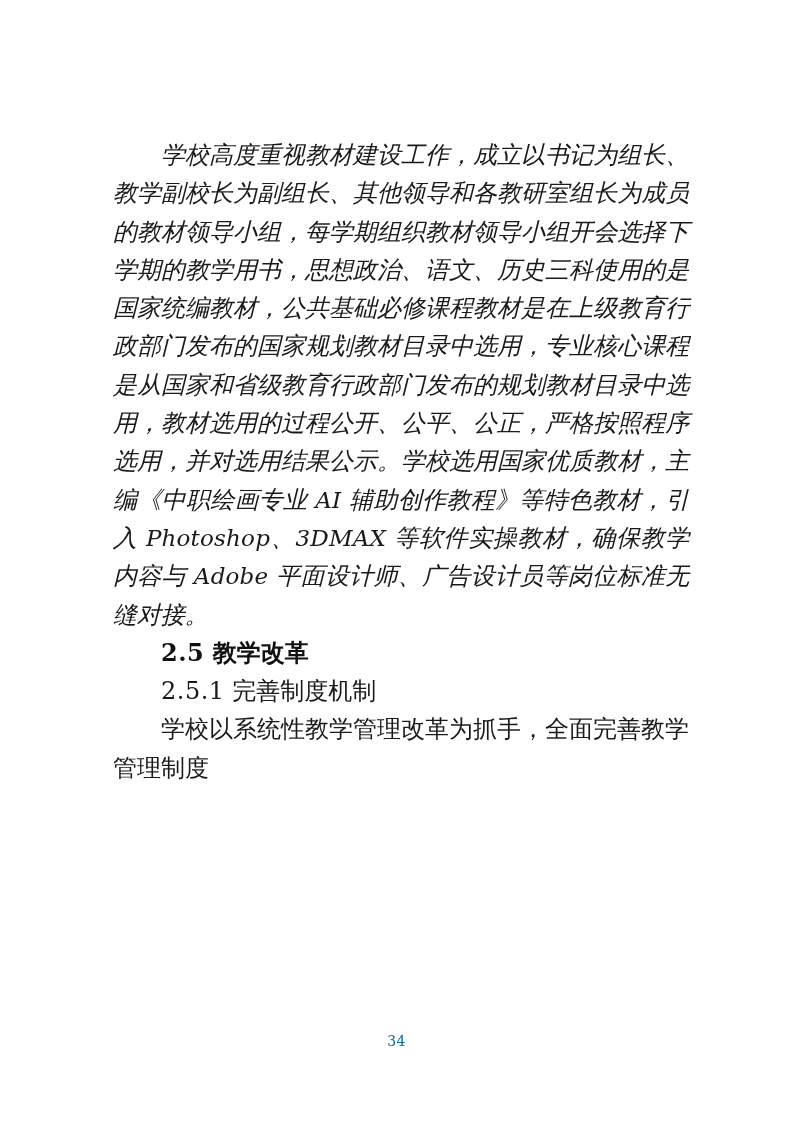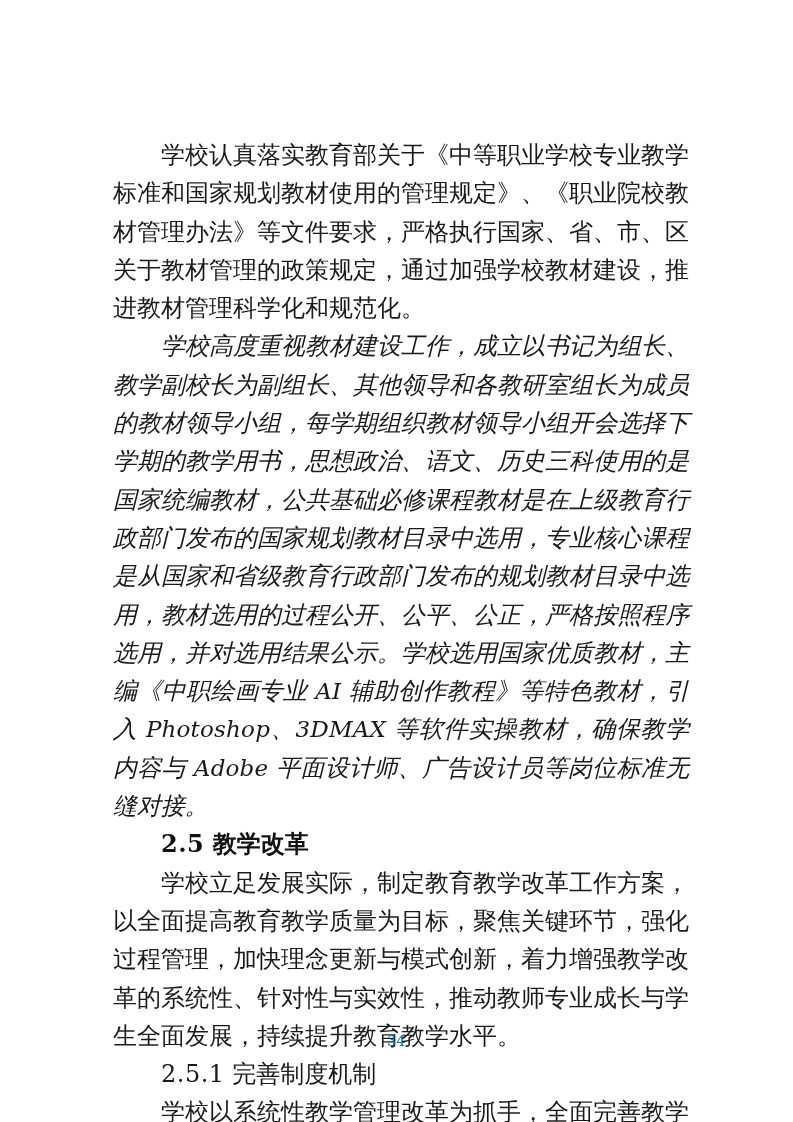--- a/index.html
+++ b/index.html
@@ -92,27 +92,25 @@
     letter-spacing: 0.3px;
   }
 </style>
 </head>
 <body>
 
 <div class="page">
 
   <div class="content">
 
-    <p class="para">学校认真落实教育部关于《中等职业学校专业教学标准和国家规划教材使用的管理规定》、《职业院校教材管理办法》等文件要求，严格执行国家、省、市、区关于教材管理的政策规定，通过加强学校教材建设，推进教材管理科学化和规范化。</p>
 
     <p class="para tight"><span>学校高度重视教材建设工作，成立以书记为组长、教学副校长为副组长、其他领导和各教研室组长为成员的教材领导小组，每学期组织教材领导小组开会选择下学期的教学用书，思想政治、语文、历史三科使用的是国家统编教材，公共基础必修课程教材是在上级教育行政部门发布的国家规划教材目录中选用，专业核心课程是从国家和省级教育行政部门发布的规划教材目录中选用，教材选用的过程公开、公平、公正，严格按照程序选用，并对选用结果公示。学校选用国家优质教材，主编《中职绘画专业 </span><span class="latin">AI</span><span> 辅助创作教程》等特色教材，引入 </span><span class="latin">Photoshop</span><span>、</span><span class="latin">3DMAX</span><span> 等软件实操教材，确保教学内容与 </span><span class="latin">Adobe</span><span> 平面设计师、广告设计员等岗位标准无缝对接。</span></p>
 
     <h2 class="heading-2"><span class="num">2.5</span> <span>教学改革</span></h2>
 
-    <p class="para">学校立足发展实际，制定教育教学改革工作方案，以全面提高教育教学质量为目标，聚焦关键环节，强化过程管理，加快理念更新与模式创新，着力增强教学改革的系统性、针对性与实效性，推动教师专业成长与学生全面发展，持续提升教育教学水平。</p>
 
     <h3 class="heading-3"><span class="num">2.5.1</span> <span>完善制度机制</span></h3>
 
     <p class="para">学校以系统性教学管理改革为抓手，全面完善教学管理制度</p>
 
   </div>
 
   <div class="page-number">34</div>
 
 </div>

